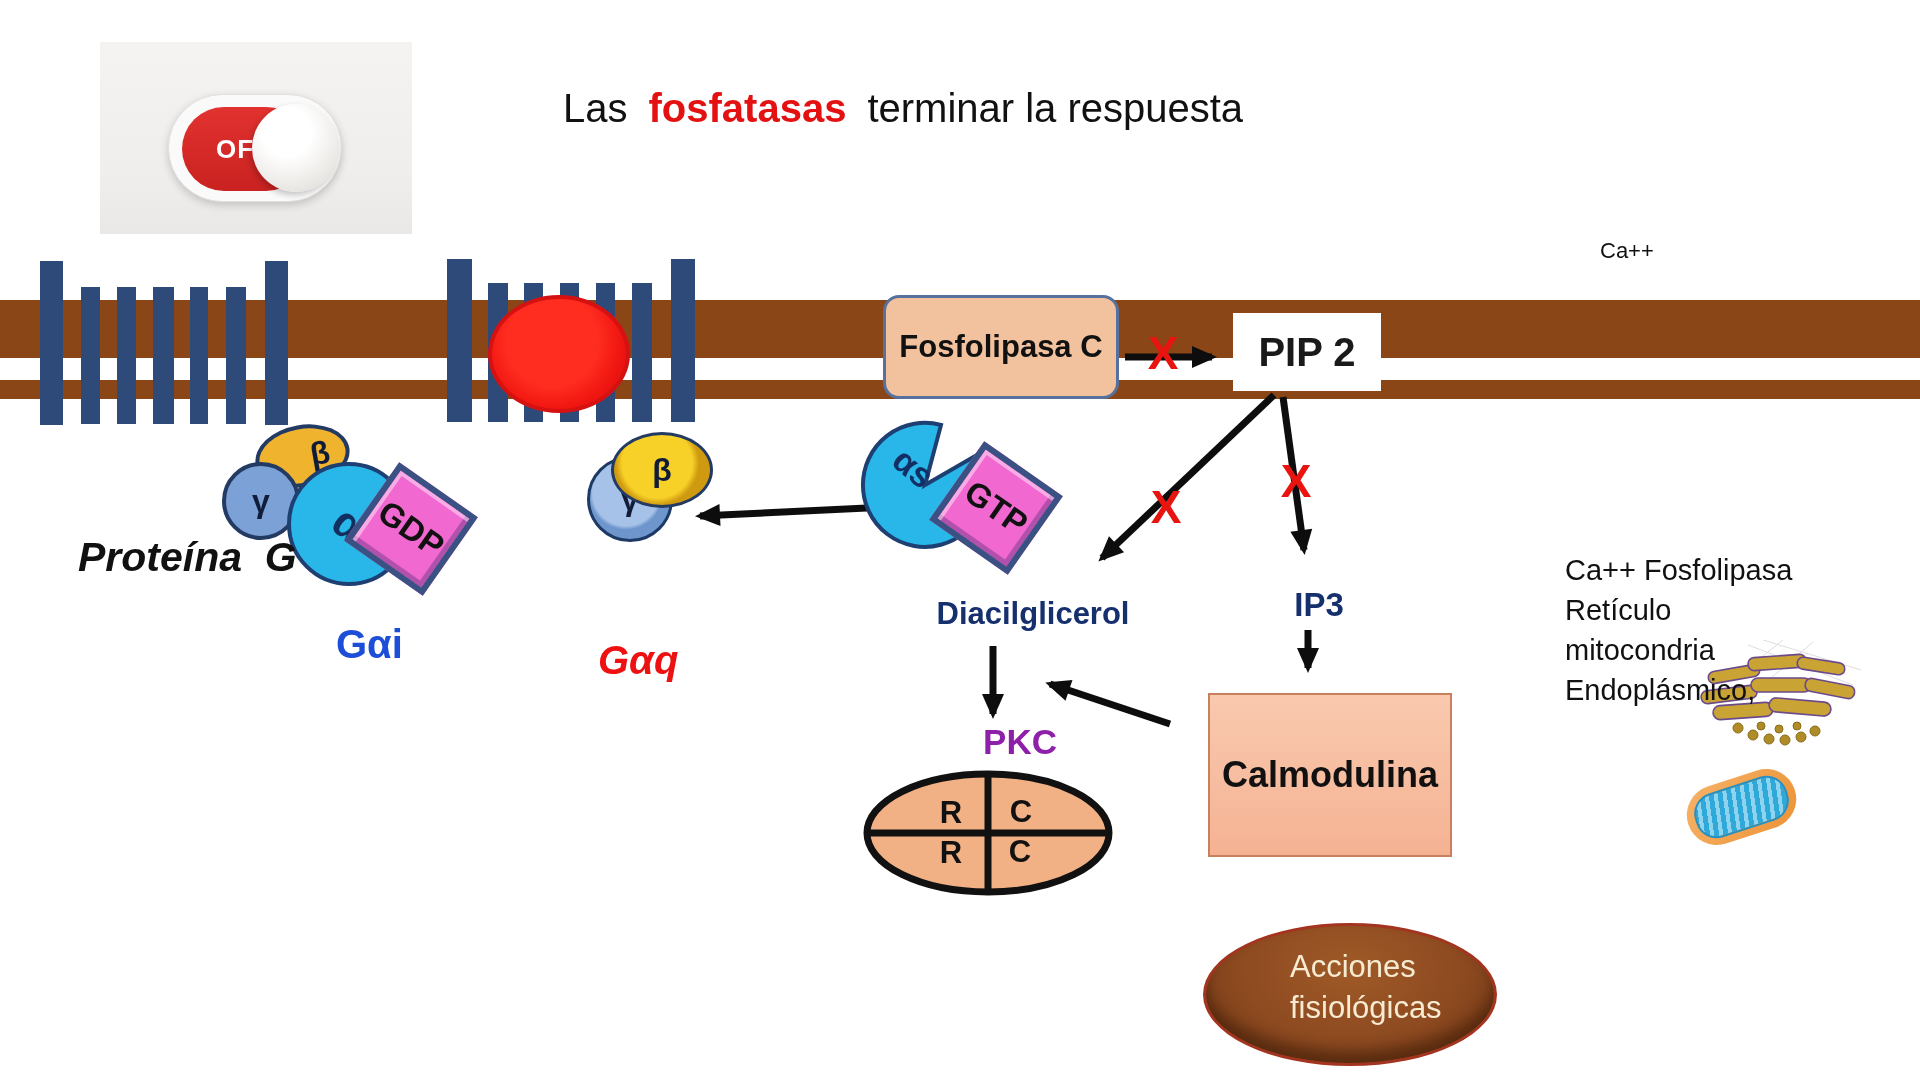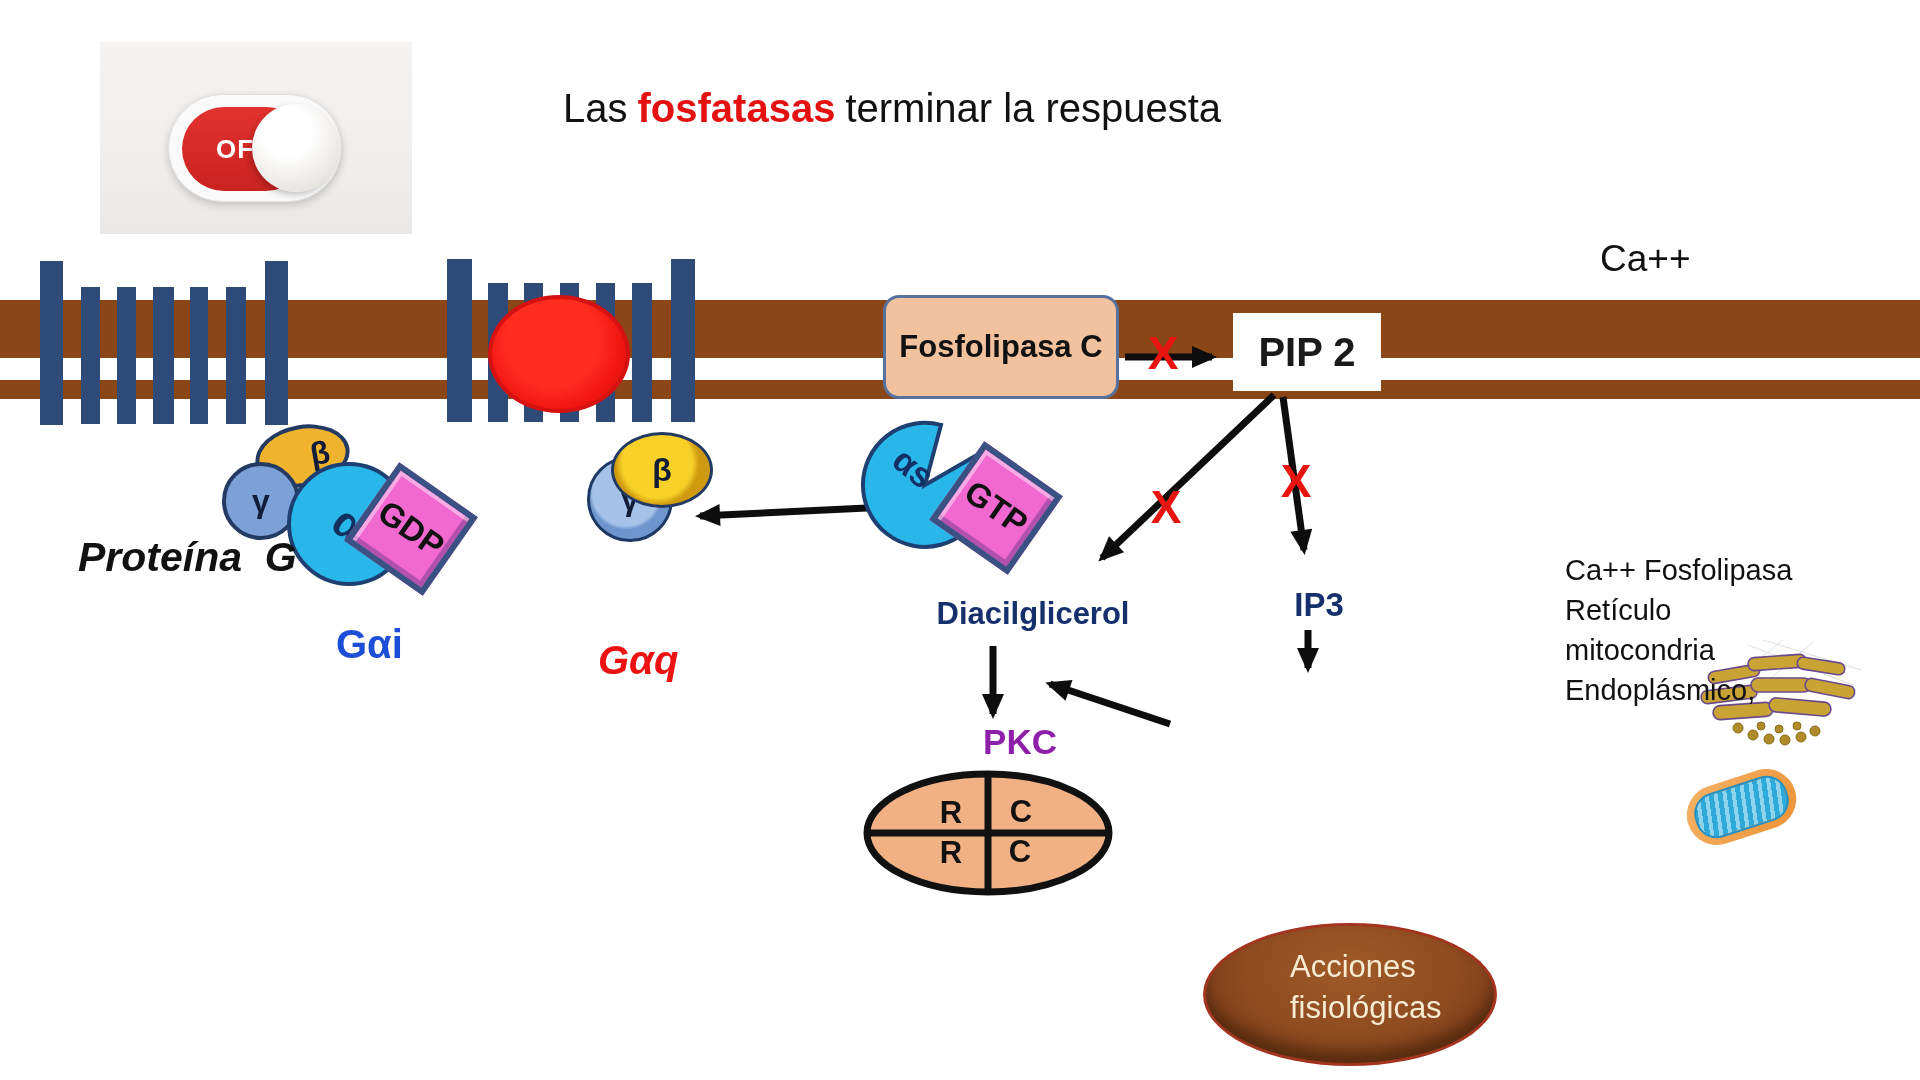--- a/index.html
+++ b/index.html
@@ -51,27 +51,27 @@
     font-size:31px;font-weight:bold;color:#111;}
   #pip2-box{left:1233px;top:313px;width:148px;height:78px;background:#fff;z-index:5;
     display:flex;align-items:center;justify-content:center;font-size:40px;font-weight:bold;color:#1a1a1a;}
   #cam-box{left:1208px;top:693px;width:240px;height:160px;z-index:5;
     background:linear-gradient(180deg,#f9c9ae,#f5b293);border:2px solid #c8805f;
     display:flex;align-items:center;justify-content:center;
     font-size:36px;font-weight:bold;color:#111;}
 
   
   .lbl{position:absolute;z-index:7;white-space:nowrap;}
-  #title{left:563px;top:86px;display:flex;gap:10px;font-size:40px;color:#111;}
+  #title{left:563px;top:86px;display:flex;gap:21px;font-size:40px;color:#111;}
   #title .hl{color:#e31111;font-weight:bold;}
   #proteina-g{left:78px;top:534px;font-size:41px;font-weight:bold;font-style:italic;color:#111;white-space:pre;}
   #gai-label{left:336px;top:622px;font-size:40px;font-weight:bold;color:#1d4ed8;}
   #gaq-label{left:598px;top:638px;font-size:40px;font-weight:bold;font-style:italic;color:#ee1111;}
   #alphas-label{left:893px;top:448px;font-size:35px;font-weight:bold;color:#133066;transform:rotate(40deg);}
-  #ca-top{left:1600px;top:238px;font-size:37px;color:#111;}
+  #ca-top{left:1600px;top:238px;font-size:22px;color:#111;}
   .xmark{font-size:46px;font-weight:bold;color:#e81410;transform:translate(-50%,-50%);}
   #x1{left:1163px;top:353px;} #x2{left:1166px;top:507px;} #x3{left:1296px;top:481px;}
   #dag-label{left:1033px;top:614px;transform:translate(-50%,-50%);font-size:31px;font-weight:bold;color:#16306e;}
   #ip3-label{left:1319px;top:605px;transform:translate(-50%,-50%);font-size:33px;font-weight:bold;color:#16306e;}
   #pkc-label{left:1020px;top:742px;transform:translate(-50%,-50%);font-size:35px;font-weight:bold;color:#8e1fa8;}
   .pkcsub{font-size:31px;font-weight:bold;color:#111;transform:translate(-50%,-50%);}
   #store-text{left:1565px;top:550px;font-size:29px;color:#111;line-height:40px;z-index:7;}
   #outcome-text{left:1290px;top:946px;font-size:31px;color:#f7ecd2;line-height:41px;z-index:7;}
 
   
@@ -187,20 +187,23 @@
     <span>GTP</span>
   </div>
   <div id="alphas-label" class="lbl">αs</div>
 
   <div id="plc-box" class="abs">
     <span>Fosfolipasa C</span>
   </div>
   <div id="pip2-box" class="abs">
     <span>PIP 2</span>
   </div>
+  <div id="cam-box" class="abs">
+    <span>Calmodulina</span>
+  </div>
 
   <div id="proteina-g" class="lbl">Proteína  G</div>
   <div id="gai-label" class="lbl">Gαi</div>
   <div id="gaq-label" class="lbl">Gαq</div>
   <div id="ca-top" class="lbl">Ca++</div>
   <div id="x1" class="lbl xmark">X</div>
   <div id="x2" class="lbl xmark">X</div>
   <div id="x3" class="lbl xmark">X</div>
   <div id="dag-label" class="lbl">Diacilglicerol</div>
   <div id="ip3-label" class="lbl">IP3</div>

